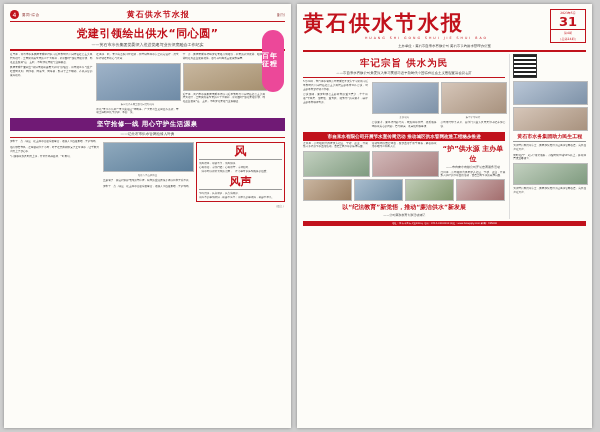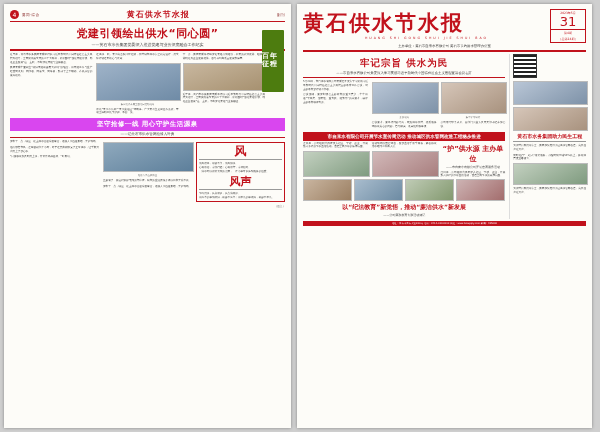--- a/index.html
+++ b/index.html
@@ -22,37 +22,37 @@
   .l-sub{font-size:4px;color:#444;text-align:center;margin-bottom:2px;}
 
   .cols3{display:flex;gap:4px;}
   .col{flex:1;}
   .txt{font-size:2.6px;line-height:1.45;color:#3a3a3a;text-align:justify;}
   .ph{background:linear-gradient(160deg,#9fb3c8,#6f8ba6);width:100%;height:36px;margin:2px 0;border:1px solid #bbb;}
   .ph.p2{background:linear-gradient(160deg,#c8b79f,#a6906f);}
   .ph.p3{background:linear-gradient(160deg,#8fa9bd,#5d7f9b);}
   .cap{font-size:2.4px;color:#666;text-align:center;margin-bottom:2px;}
 
-  .stamp{position:absolute;right:7px;top:26px;width:22px;height:62px;background:#4d7c0f;color:#fff;font-size:7px;font-weight:bold;display:flex;flex-direction:column;align-items:center;justify-content:center;line-height:1.1;letter-spacing:1px;border-radius:1px;}
-
-  .bar-title{background:#d946ef;color:#fff;font-size:6.5px;font-weight:bold;text-align:center;padding:2px 0;margin:3px 0 1px;letter-spacing:.5px;}
+  .stamp{position:absolute;right:7px;top:26px;width:22px;height:62px;background:#ec4899;color:#fff;font-size:7px;font-weight:bold;display:flex;flex-direction:column;align-items:center;justify-content:center;line-height:1.1;letter-spacing:1px;border-radius:11px;}
+
+  .bar-title{background:#701a75;color:#fff;font-size:6.5px;font-weight:bold;text-align:center;padding:2px 0;margin:3px 0 1px;letter-spacing:.5px;}
   .bar-sub{font-size:3.6px;color:#444;text-align:center;border-bottom:1px solid #c1121c;padding-bottom:1px;margin-bottom:2px;}
 
   .box-feng{border:1px solid #c1121c;padding:2px;margin-top:2px;}
   .feng-big{font-size:12px;color:#c1121c;font-weight:bold;text-align:center;line-height:1;}
   .feng-sm{font-size:2.6px;color:#444;line-height:1.5;}
 
   .l-foot{font-size:2.6px;color:#666;text-align:right;margin-top:2px;}
 
   
   .r-masthead{display:flex;align-items:center;justify-content:space-between;}
   .r-name{font-size:21px;font-weight:bold;color:#c1121c;letter-spacing:2px;line-height:1;font-family:"DejaVu Sans","Liberation Sans",sans-serif;}
   .r-pin{font-size:3.2px;color:#c1121c;letter-spacing:2px;text-align:center;margin-top:2px;}
   .datebox{border:1px solid #c1121c;width:34px;text-align:center;color:#c1121c;padding:1px 0;}
-  .datebox .d{font-size:13px;font-weight:normal;line-height:1;}
+  .datebox .d{font-size:13px;font-weight:bold;line-height:1;}
   .datebox .y{font-size:3px;}
   .datebox .m{font-size:3px;border-top:1px solid #c1121c;margin-top:1px;padding-top:1px;}
   .qr{width:22px;height:22px;background:
      repeating-linear-gradient(0deg,#222 0 2px,#fff 2px 4px),
      repeating-linear-gradient(90deg,#222 0 2px,transparent 2px 4px);
      border:1px solid #333;}
   .r-org{font-size:3.4px;color:#333;text-align:center;margin:1px 0;}
   .r-lead{font-size:9.5px;font-weight:bold;color:#c1121c;text-align:center;margin:3px 0 1px;letter-spacing:1px;}
   .r-lead2{font-size:3.4px;color:#333;text-align:center;margin-bottom:2px;}
   .r-cols{display:flex;gap:4px;}

